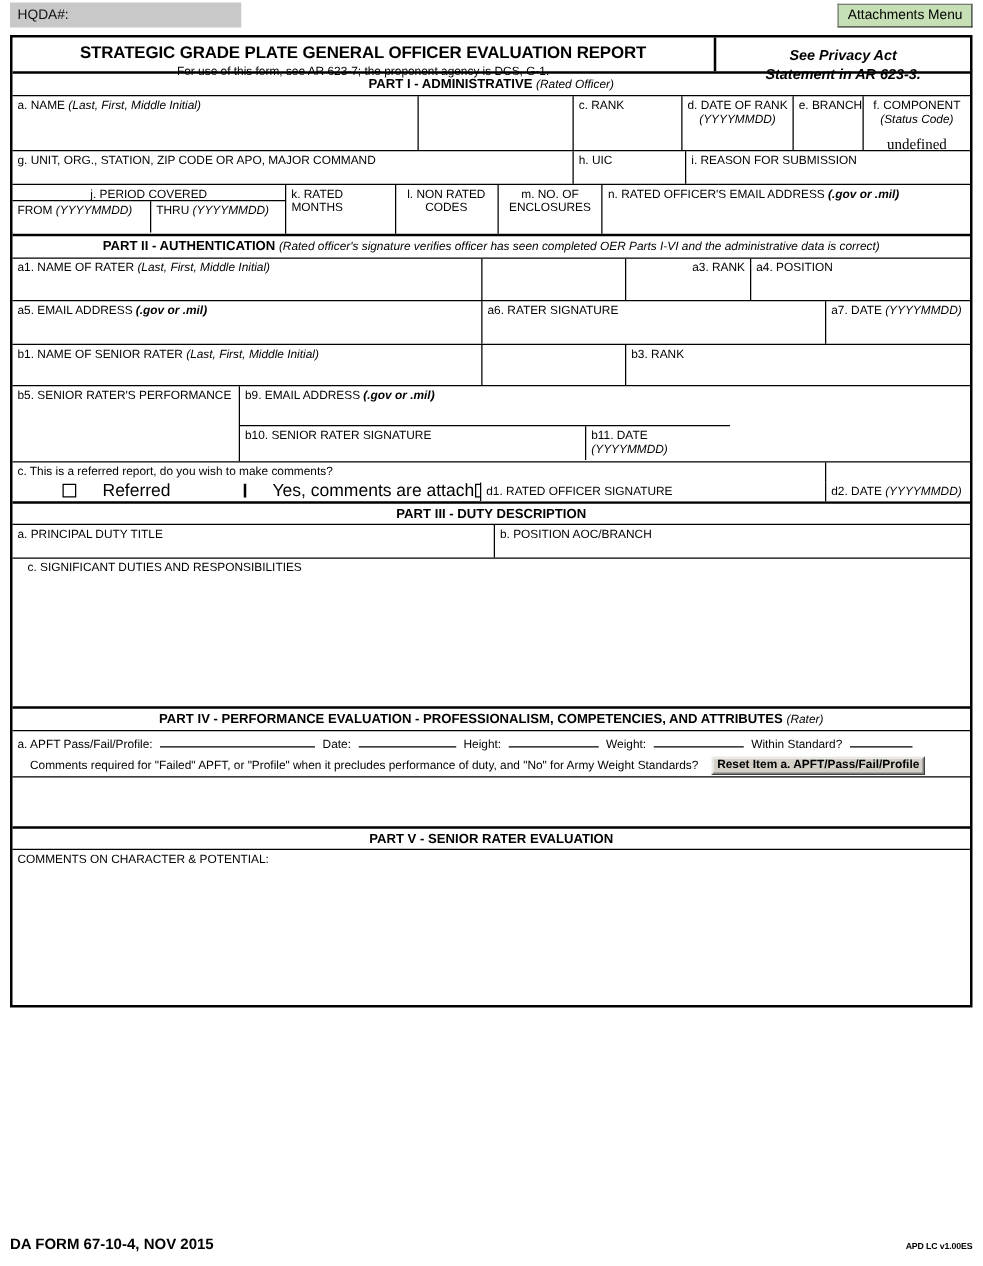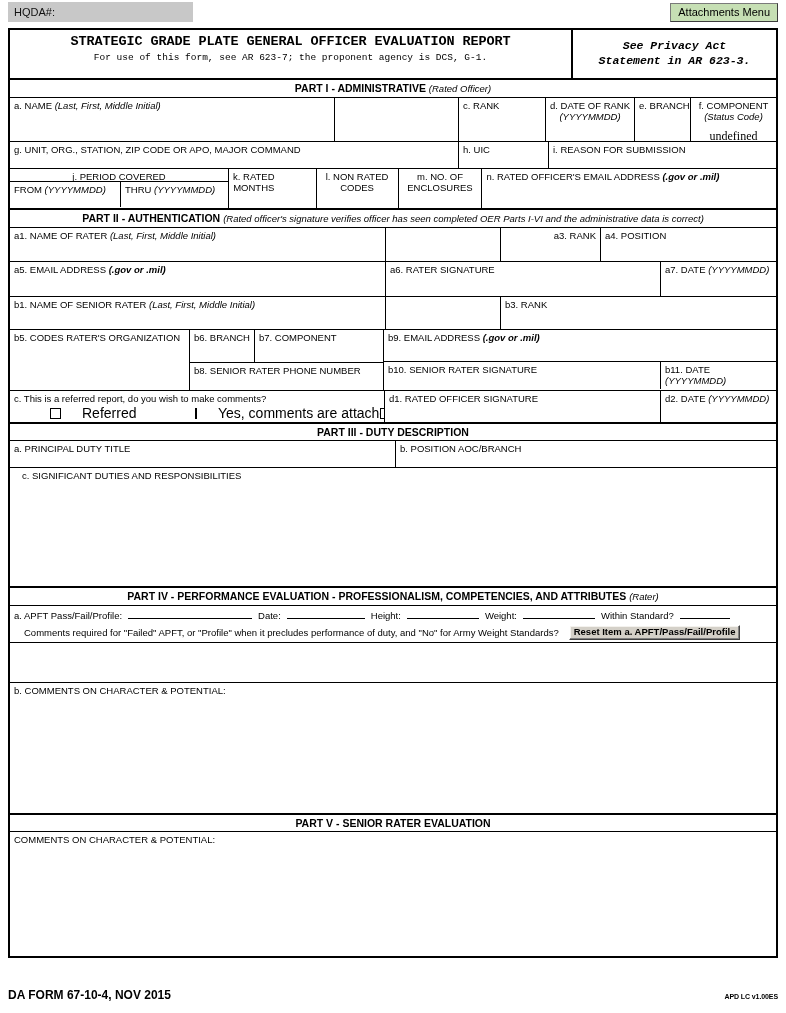--- a/index.html
+++ b/index.html
@@ -198,21 +198,21 @@
 </head>
 <body>
 
 <div class="topbar">
   <div class="hqda-field">HQDA#:</div>
   <div class="attachments-btn">Attachments Menu</div>
 </div>
 
 <div class="form">
 
-  <div class="titleblock" style="height:48px;font-family:Liberation Mono, monospace;">
+  <div class="titleblock" style="height:27px;">
     <div class="title-left">
       <div class="title-main">STRATEGIC GRADE PLATE GENERAL OFFICER EVALUATION REPORT</div>
       <div class="title-sub">For use of this form, see AR 623-7; the proponent agency is DCS, G-1.</div>
     </div>
     <div class="title-right">
       <div>See Privacy Act</div>
       <div>Statement in AR 623-3.</div>
     </div>
   </div>
 
@@ -330,36 +330,23 @@
       <span class="lbl lbl-i">(Last, First, Middle Initial)</span>
     </div>
     <div class="cell bl" style="width:115px;"></div>
     <div class="cell bl" style="width:100px;">
       <span class="lbl">b3. RANK</span>
     </div>
   </div>
 
   <div class="row bt" style="height:60px;">
     <div class="cell" style="width:181px;">
-      <span class="lbl">b5. CODES RATER'S ORGANIZATION</span>
-    </div>
-
-    <div class="bl" style="width:193px;">
-      <div class="row bb" style="height:32px;">
-        <div class="cell" style="width:64px;">
-          <span class="lbl">b6. BRANCH</span>
-        </div>
-        <div class="cell bl" style="width:129px;">
-          <span class="lbl">b7. COMPONENT</span>
-        </div>
-      </div>
-      <div class="cell" style="height:27px;">
-        <span class="lbl">b8. SENIOR  RATER PHONE NUMBER</span>
-      </div>
-    </div>
+      <span class="lbl">b5. SENIOR RATER'S PERFORMANCE</span>
+    </div>
+
 
     <div class="bl" style="width:392px;">
       <div class="cell bb" style="height:32px;">
         <span class="lbl">b9. EMAIL ADDRESS</span>
         <span class="lbl lbl-bi">(.gov or .mil)</span>
       </div>
       <div class="row" style="height:27px;">
         <div class="cell" style="width:276px;">
           <span class="lbl">b10. SENIOR RATER SIGNATURE</span>
         </div>
@@ -387,21 +374,21 @@
           <span class="cbox"></span>
           <span class="cblabel">No</span>
         </div>
       </div>
     </div>
     <div class="cell bl" style="width:0;flex:0 0 0;"></div>
     <div class="cell" style="width:0;"></div>
   </div>
 
   <div style="position:relative;height:0;">
-    <div style="position:absolute; right:0; top:-31px; width:392px; height:31px; display:flex;">
+    <div style="position:absolute; right:0; top:-31px; width:392px; height:31px; display:flex;align-items:flex-end;">
       <div class="cell" style="width:276px; border-left:1px solid #000; background:#fff;">
         <span class="lbl">d1. RATED OFFICER SIGNATURE</span>
       </div>
       <div class="cell bl" style="width:116px; background:#fff;">
         <span class="lbl">d2. DATE</span>
         <span class="lbl lbl-i">(YYYYMMDD)</span>
       </div>
     </div>
   </div>
 
@@ -442,23 +429,20 @@
       <span class="lbl">Within Standard?</span>
       <span class="uline" style="width:50px;"></span>
     </div>
     <div class="apft-note">
       <span>Comments required for "Failed" APFT, or "Profile" when it precludes performance of duty, and "No" for Army Weight Standards?</span>
       <span class="reset-btn">Reset Item a. APFT/Pass/Fail/Profile</span>
     </div>
   </div>
 
   <div class="bt" style="height:39px;"></div>
-  <div class="cell bt" style="height:131px;">
-    <span class="lbl">b. COMMENTS ON CHARACTER &amp; POTENTIAL:</span>
-  </div>
 
   <div class="parthdr bt2">
     <span>PART V - SENIOR RATER EVALUATION</span>
   </div>
 
   <div class="cell bt" style="height:125px;">
     <span class="lbl">COMMENTS ON CHARACTER &amp; POTENTIAL:</span>
   </div>
 </div>
 

